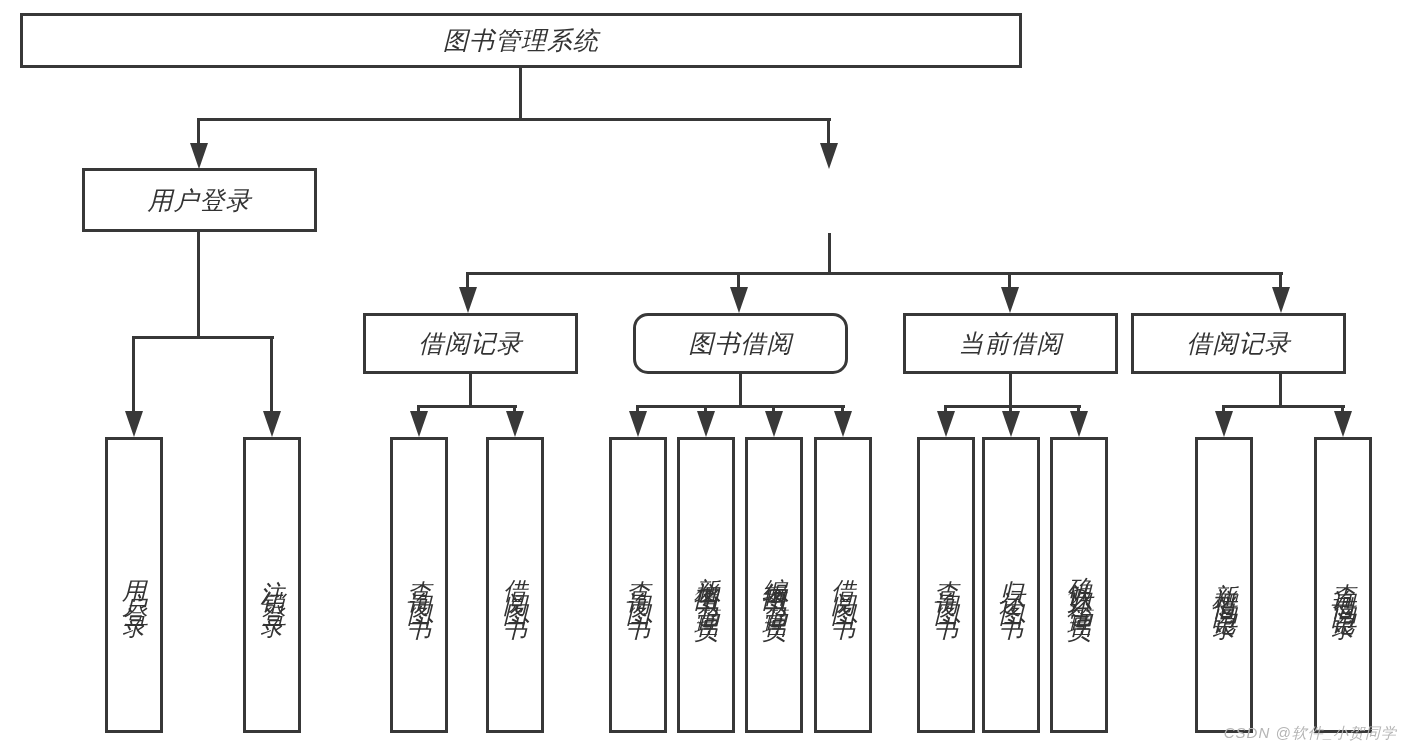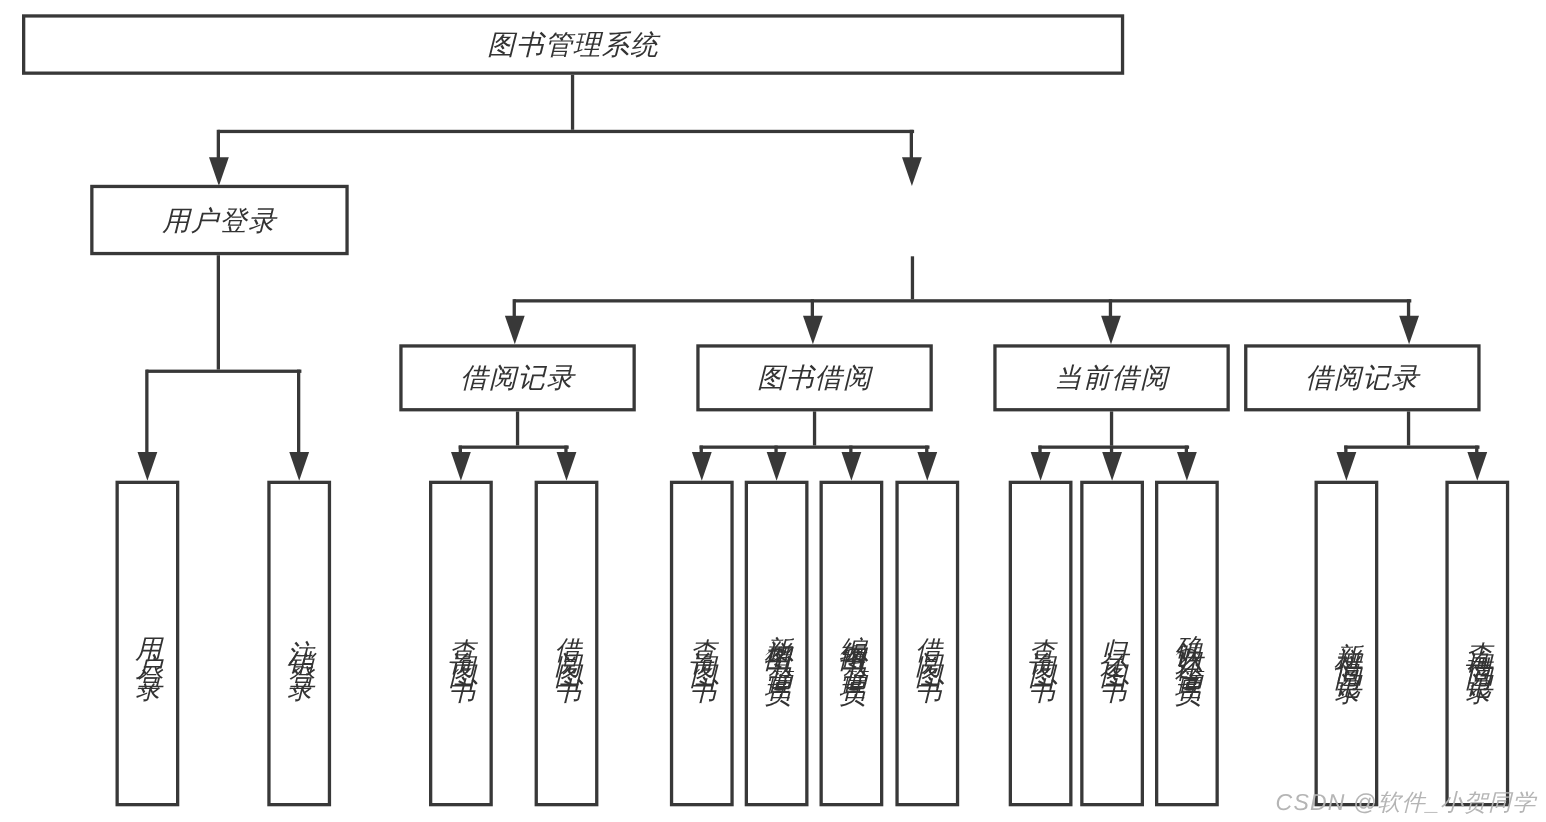--- a/index.html
+++ b/index.html
@@ -59,21 +59,21 @@
     width: 0;
     height: 0;
     border-left: 9px solid transparent;
     border-right: 9px solid transparent;
     border-top: 26px solid #383838;
   }
   .watermark {
     position: absolute;
     right: 8px;
     bottom: 4px;
-    font-size: 21px;
+    font-size: 15px;
     color: #b5b5b5;
     letter-spacing: 1px;
     white-space: nowrap;
   }
 </style>
 </head>
 <body>
 
 <div id="canvas">
 
@@ -106,21 +106,21 @@
   <div class="line v" style="left:737px; top:272px; height:16px;"></div>
   <div class="arr" style="left:730px; top:287px;"></div>
   <div class="line v" style="left:1008px; top:272px; height:16px;"></div>
   <div class="arr" style="left:1001px; top:287px;"></div>
   <div class="line v" style="left:1279px; top:272px; height:16px;"></div>
   <div class="arr" style="left:1272px; top:287px;"></div>
 
   <div class="box" style="left:363px; top:313px; width:215px; height:61px;">
     <span class="hlabel">借阅记录</span>
   </div>
-  <div class="box" style="left:633px; top:313px; width:215px; height:61px;">
+  <div class="box" style="left:633px; top:313px; width:215px; height:61px;border-radius:15px;">
     <span class="hlabel">图书借阅</span>
   </div>
   <div class="box" style="left:903px; top:313px; width:215px; height:61px;">
     <span class="hlabel">当前借阅</span>
   </div>
   <div class="box" style="left:1131px; top:313px; width:215px; height:61px;">
     <span class="hlabel">借阅记录</span>
   </div>
 
   <div class="line v" style="left:469px; top:374px; height:31px;"></div>

